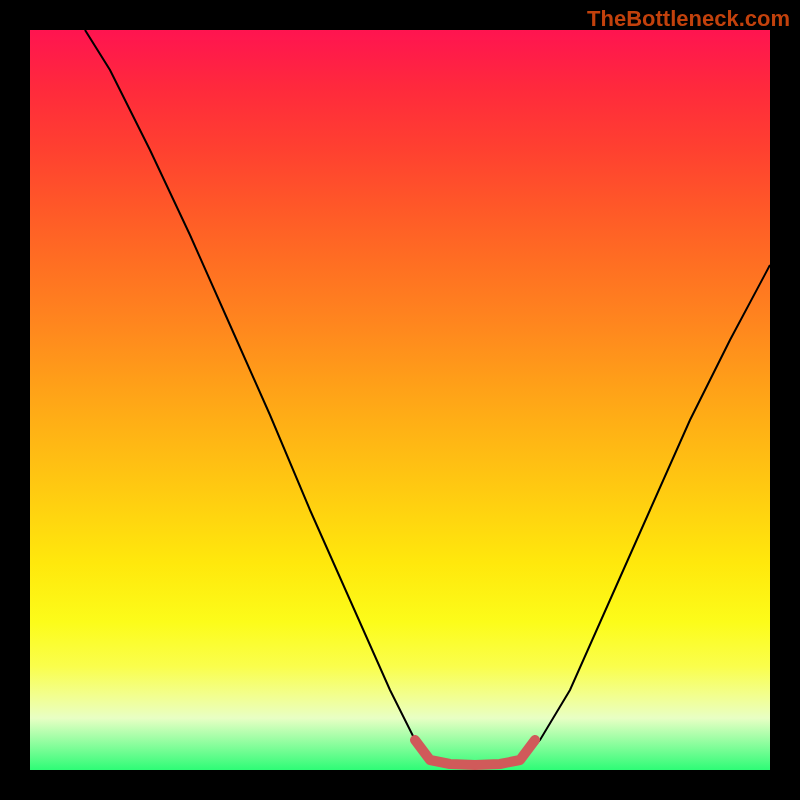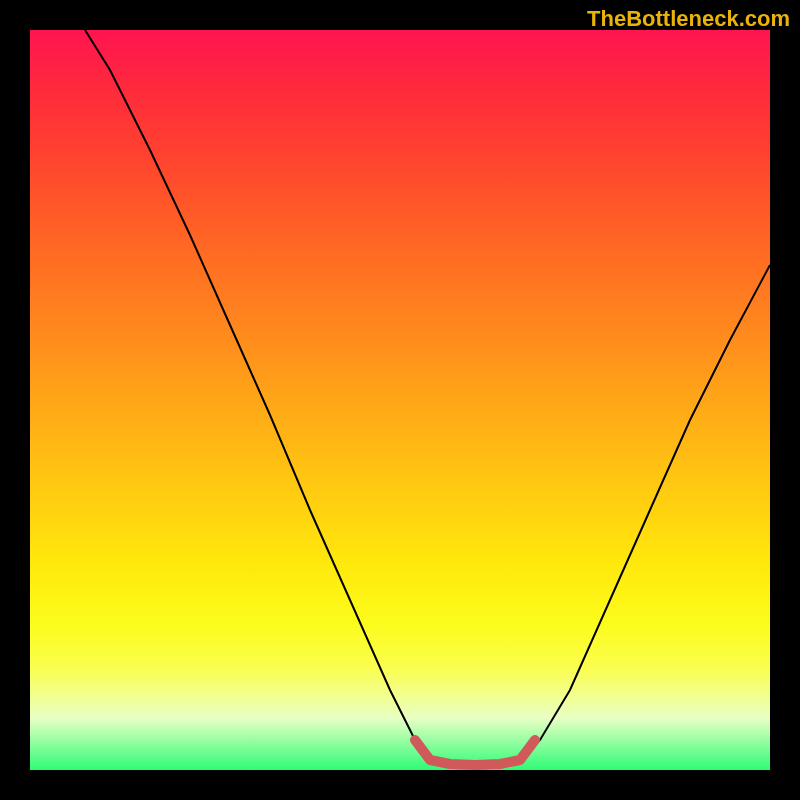--- a/index.html
+++ b/index.html
@@ -9,21 +9,21 @@
     height: 800px;
     background: #000;
     font-family: Arial, sans-serif;
     position: relative;
     overflow: hidden;
   }
   .watermark {
     position: absolute;
     top: 6px;
     right: 10px;
-    color: #eab308;
+    color: #c2410c;
     font-size: 22px;
     font-weight: bold;
     z-index: 10;
   }
   .inner {
     position: absolute;
     left: 30px;
     top: 30px;
     width: 740px;
     height: 740px;

